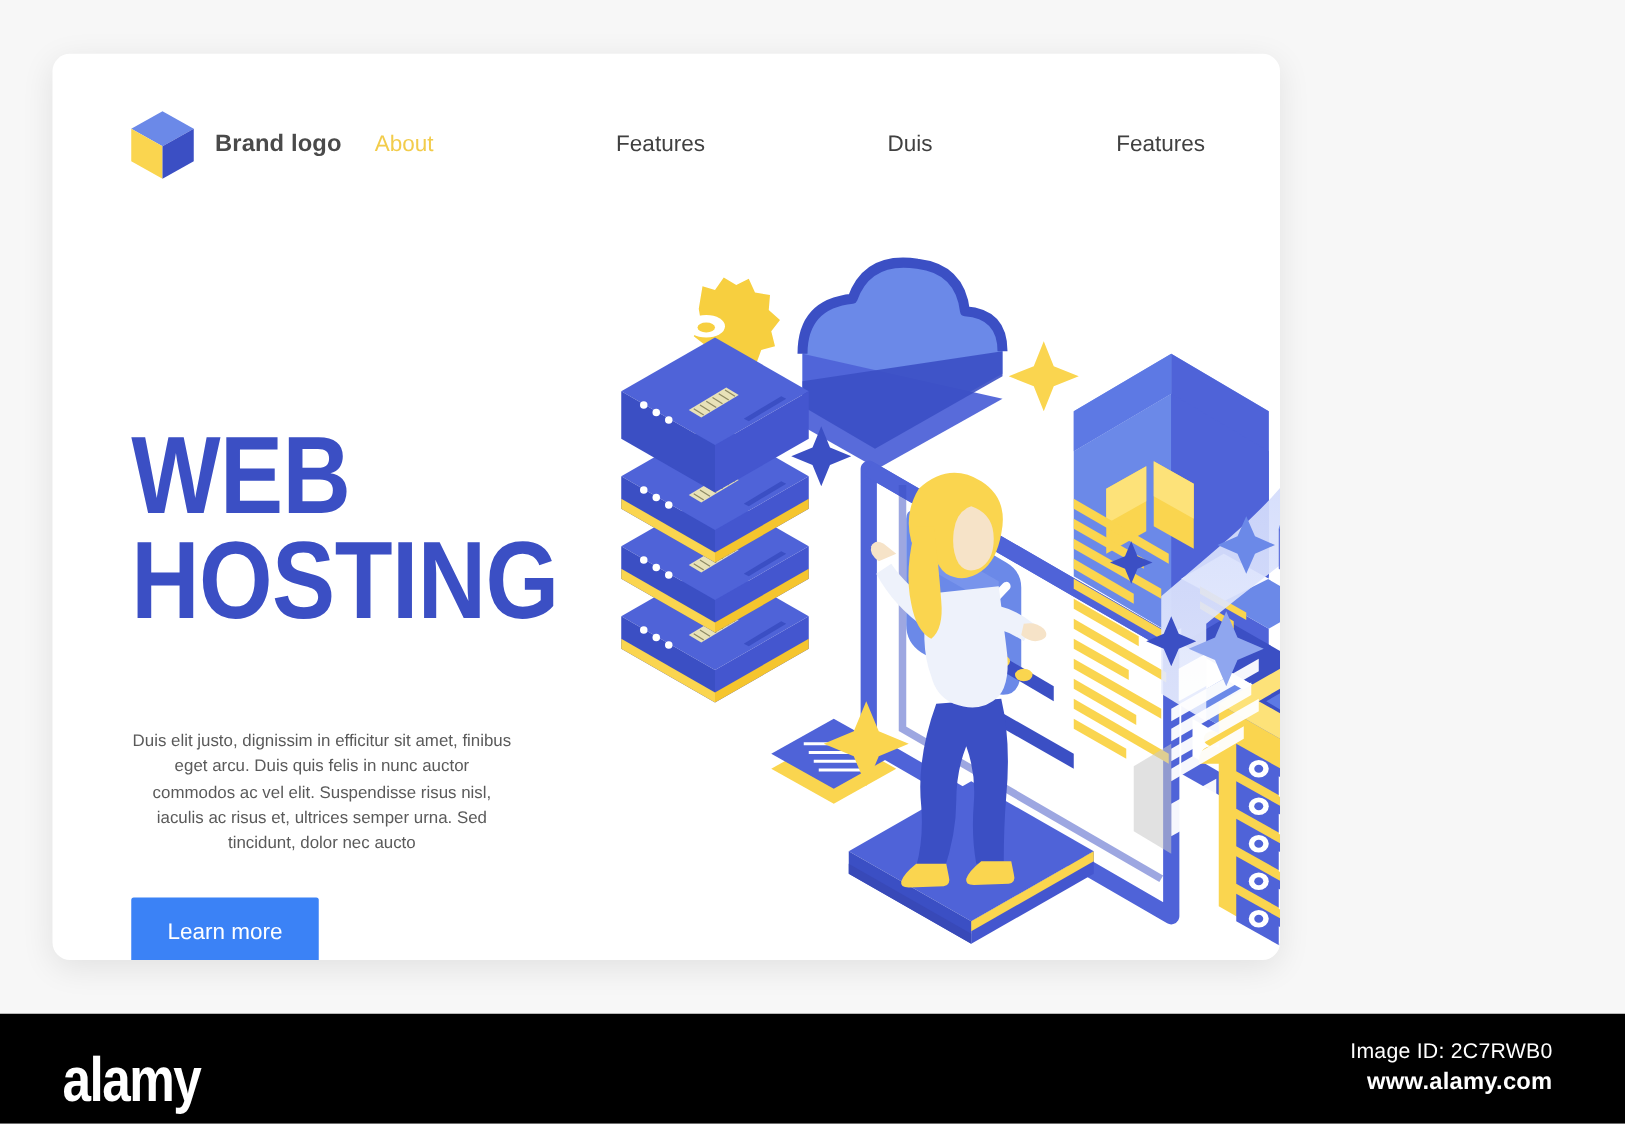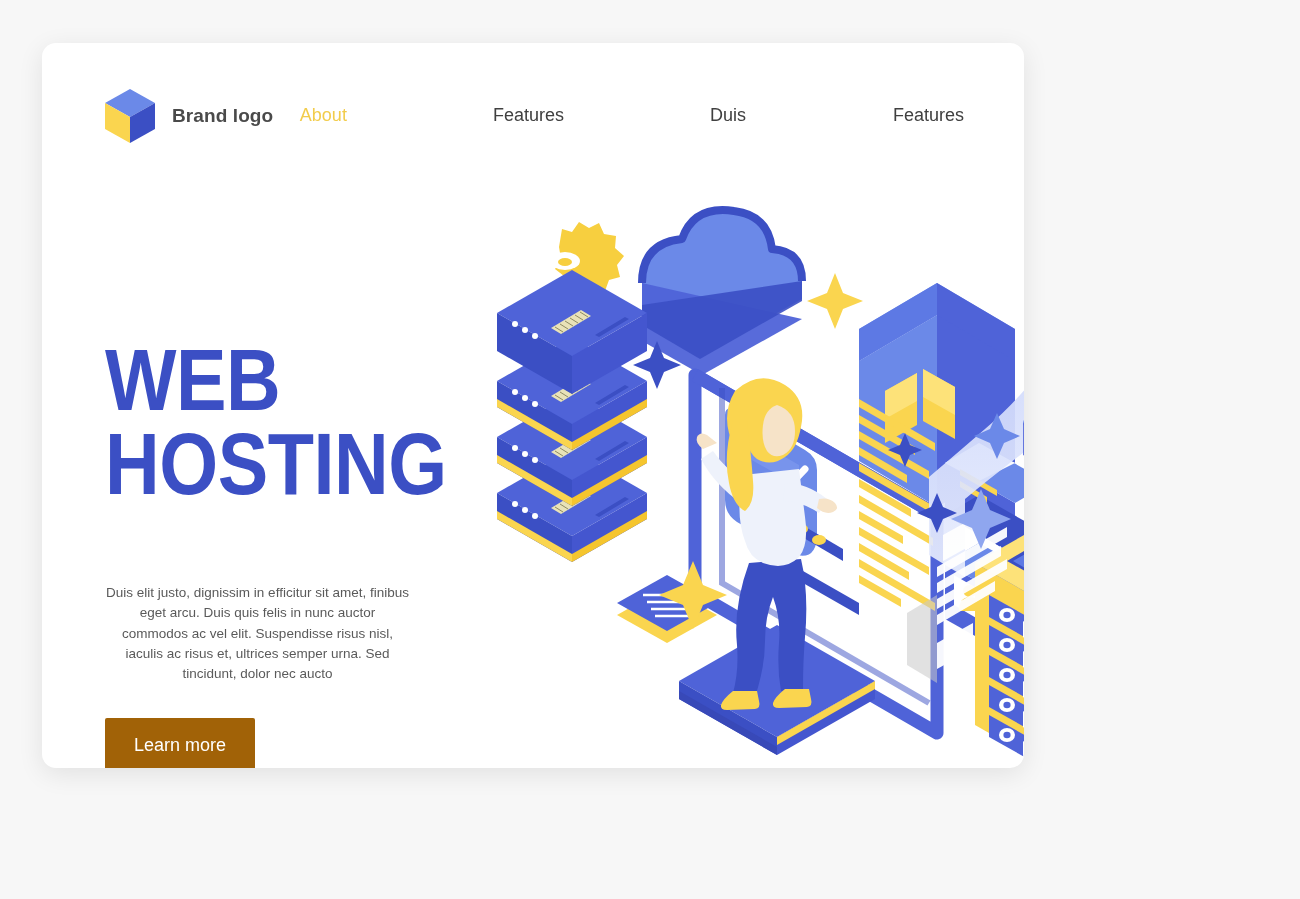--- a/index.html
+++ b/index.html
@@ -108,21 +108,21 @@
     font-size: 13.5px;
     line-height: 1.5;
     color: #5a5a5a;
     text-align: center;
   }
   .cta-button {
     position: absolute;
     top: 380px;
     left: 0;
     border: 0;
-    background: #a16207;
+    background: #3b82f6;
     color: #ffffff;
     font-family: "Liberation Sans", sans-serif;
     font-size: 18px;
     padding: 17px 29px;
     cursor: pointer;
     border-radius: 2px;
   }
 
   
   .illustration {
@@ -571,14 +571,21 @@
           <path d="M438 270 l5 12 l12 5 l-12 5 l-5 12 l-5 -12 l-12 -5 l12 -5 z" fill="#3b4fc4"></path>
           <path d="M230 300 l5 12 l12 5 l-12 5 l-5 12 l-5 -12 l-12 -5 l12 -5 z" fill="#3b4fc4" opacity="0"></path>
           <path d="M596 198 l5 12 l12 5 l-12 5 l-5 12 l-5 -12 l-12 -5 l12 -5 z" fill="#3b4fc4" opacity="0"></path>
         </g>
 
       </svg>
     </div>
 
   </div>
 
+  <div class="stock-footer">
+    <div class="alamy-logo">alamy</div>
+    <div class="stock-meta">
+      <div class="stock-id">Image ID: 2C7RWB0</div>
+      <div class="stock-url">www.alamy.com</div>
+    </div>
+  </div>
 
 </div>
 
 </body></html>

